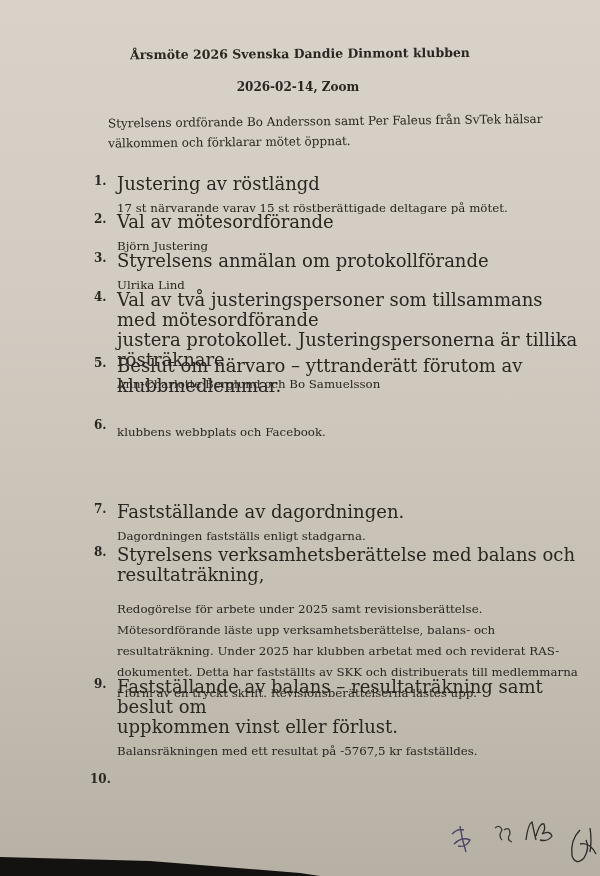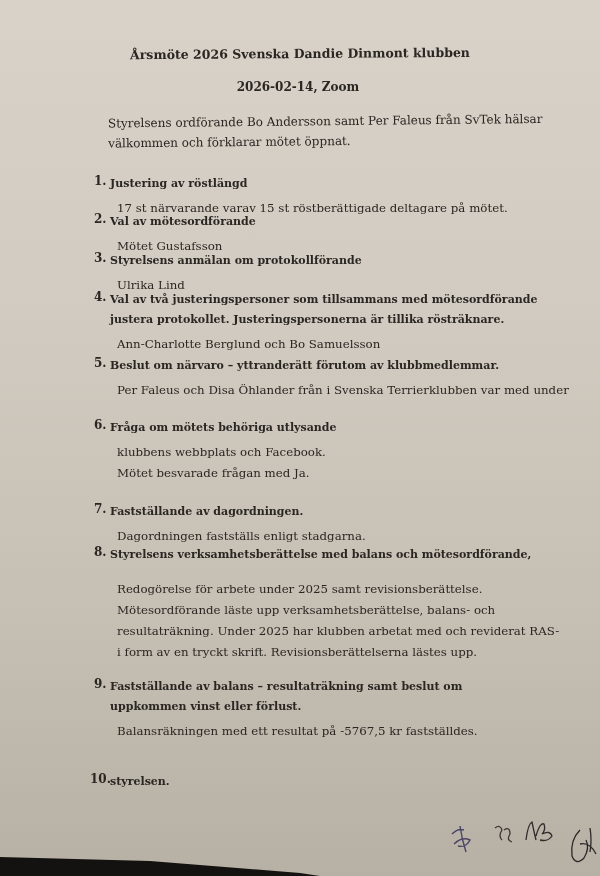--- a/index.html
+++ b/index.html
@@ -29,21 +29,21 @@
   .intro {
     position: absolute; left: 108px; top: 111px; width: 470px;
     font-size: 12px; line-height: 20px; transform: rotate(-0.6deg);
   }
   .agenda { position: absolute; left: 0; top: 0; width: 600px; }
   .item { position: absolute; left: 94px; width: 490px; font-size: 12px; }
   .item .num {
     position: absolute; left: 0; top: 0; font-weight: bold; width: 24px;
   }
   .item .head {
-    margin-left: 16px; font-weight: bold; font-size: 11px; line-height: 20px;
+    margin-left: 23px; font-weight: normal; font-size: 18px; line-height: 20px;
   }
   .item .body {
     margin-left: 23px; line-height: 20px; margin-top: 4px; font-size: 11.8px;
   }
   .item .body p { margin: 0 0 1px 0; }
   .signatures {
     position: absolute; left: 440px; top: 800px; width: 160px; height: 70px;
   }
   .signatures svg { width: 160px; height: 70px; }
 </style>
@@ -71,21 +71,21 @@
           <p>17 st närvarande varav 15 st röstberättigade deltagare på mötet.</p>
         </div>
     </div>
 
     <div class="item" style="top:212px;">
       <span class="num">2.</span>
       <div class="head">
           <div>Val av mötesordförande</div>
         </div>
       <div class="body">
-          <p>Mötet Gustafsson</p>
+          <p>Björn Justering</p>
         </div>
     </div>
 
     <div class="item" style="top:251px;">
       <span class="num">3.</span>
       <div class="head">
           <div>Styrelsens anmälan om protokollförande</div>
         </div>
       <div class="body">
           <p>Ulrika Lind</p>
@@ -102,73 +102,68 @@
           <p>Ann-Charlotte Berglund och Bo Samuelsson</p>
         </div>
     </div>
 
     <div class="item" style="top:356px;">
       <span class="num">5.</span>
       <div class="head">
           <div>Beslut om närvaro – yttranderätt förutom av klubbmedlemmar.</div>
         </div>
       <div class="body">
-        <p>Per Faleus och Disa Öhlander från i Svenska Terrierklubben var med under</p>
       </div>
     </div>
 
     <div class="item" style="top:418px;">
       <span class="num">6.</span>
-      <div class="head">
-          <div>Fråga om mötets behöriga utlysande</div>
-        </div>
       <div class="body">
         <p>klubbens webbplats och Facebook.</p>
-        <p>Mötet besvarade frågan med Ja.</p>
       </div>
     </div>
 
     <div class="item" style="top:502px;">
       <span class="num">7.</span>
       <div class="head">
           <div>Fastställande av dagordningen.</div>
         </div>
       <div class="body">
           <p>Dagordningen fastställs enligt stadgarna.</p>
         </div>
     </div>
 
     <div class="item" style="top:545px;">
       <span class="num">8.</span>
       <div class="head">
-          <div>Styrelsens verksamhetsberättelse med balans och mötesordförande,</div>
+          <div>Styrelsens verksamhetsberättelse med balans och resultaträkning,</div>
         </div>
       <div class="body" style="margin-top:14px;">
         <p>Redogörelse för arbete under 2025 samt revisionsberättelse.</p>
         <p>Mötesordförande läste upp verksamhetsberättelse, balans- och</p>
         <p>resultaträkning. Under 2025 har klubben arbetat med och reviderat RAS-</p>
+        <p>dokumentet. Detta har fastställts av SKK och distribuerats till medlemmarna</p>
         <p>i form av en tryckt skrift. Revisionsberättelserna lästes upp.</p>
       </div>
     </div>
 
     <div class="item" style="top:677px;">
       <span class="num">9.</span>
       <div class="head">
         <div>Fastställande av balans – resultaträkning samt beslut om</div>
         <div>uppkommen vinst eller förlust.</div>
       </div>
       <div class="body">
           <p>Balansräkningen med ett resultat på -5767,5 kr fastställdes.</p>
         </div>
     </div>
 
     <div class="item" style="top:772px;">
       <span class="num" style="left:-4px;">10.</span>
       <div class="head">
-        <div>styrelsen.</div>
       </div>
     </div>
 
   </div>
 
   <div class="signatures">
     <svg viewBox="0 0 160 70">
       <path d="M12 34 Q18 28 24 30 M20 26 Q22 40 26 52 M14 44 Q22 36 30 40 Q26 48 18 46" fill="none" stroke="#4a4466" stroke-width="1.4"></path>
       <path d="M55 28 Q60 24 62 30 Q58 36 62 40 M64 30 Q70 26 70 34 Q66 40 72 42" fill="none" stroke="#3a3636" stroke-width="1.3"></path>
       <path d="M86 40 Q88 24 92 22 Q94 32 96 40 M96 36 Q100 22 104 24 Q106 30 102 34 Q110 30 112 36 Q108 42 100 40" fill="none" stroke="#2f2b2b" stroke-width="1.3"></path>

